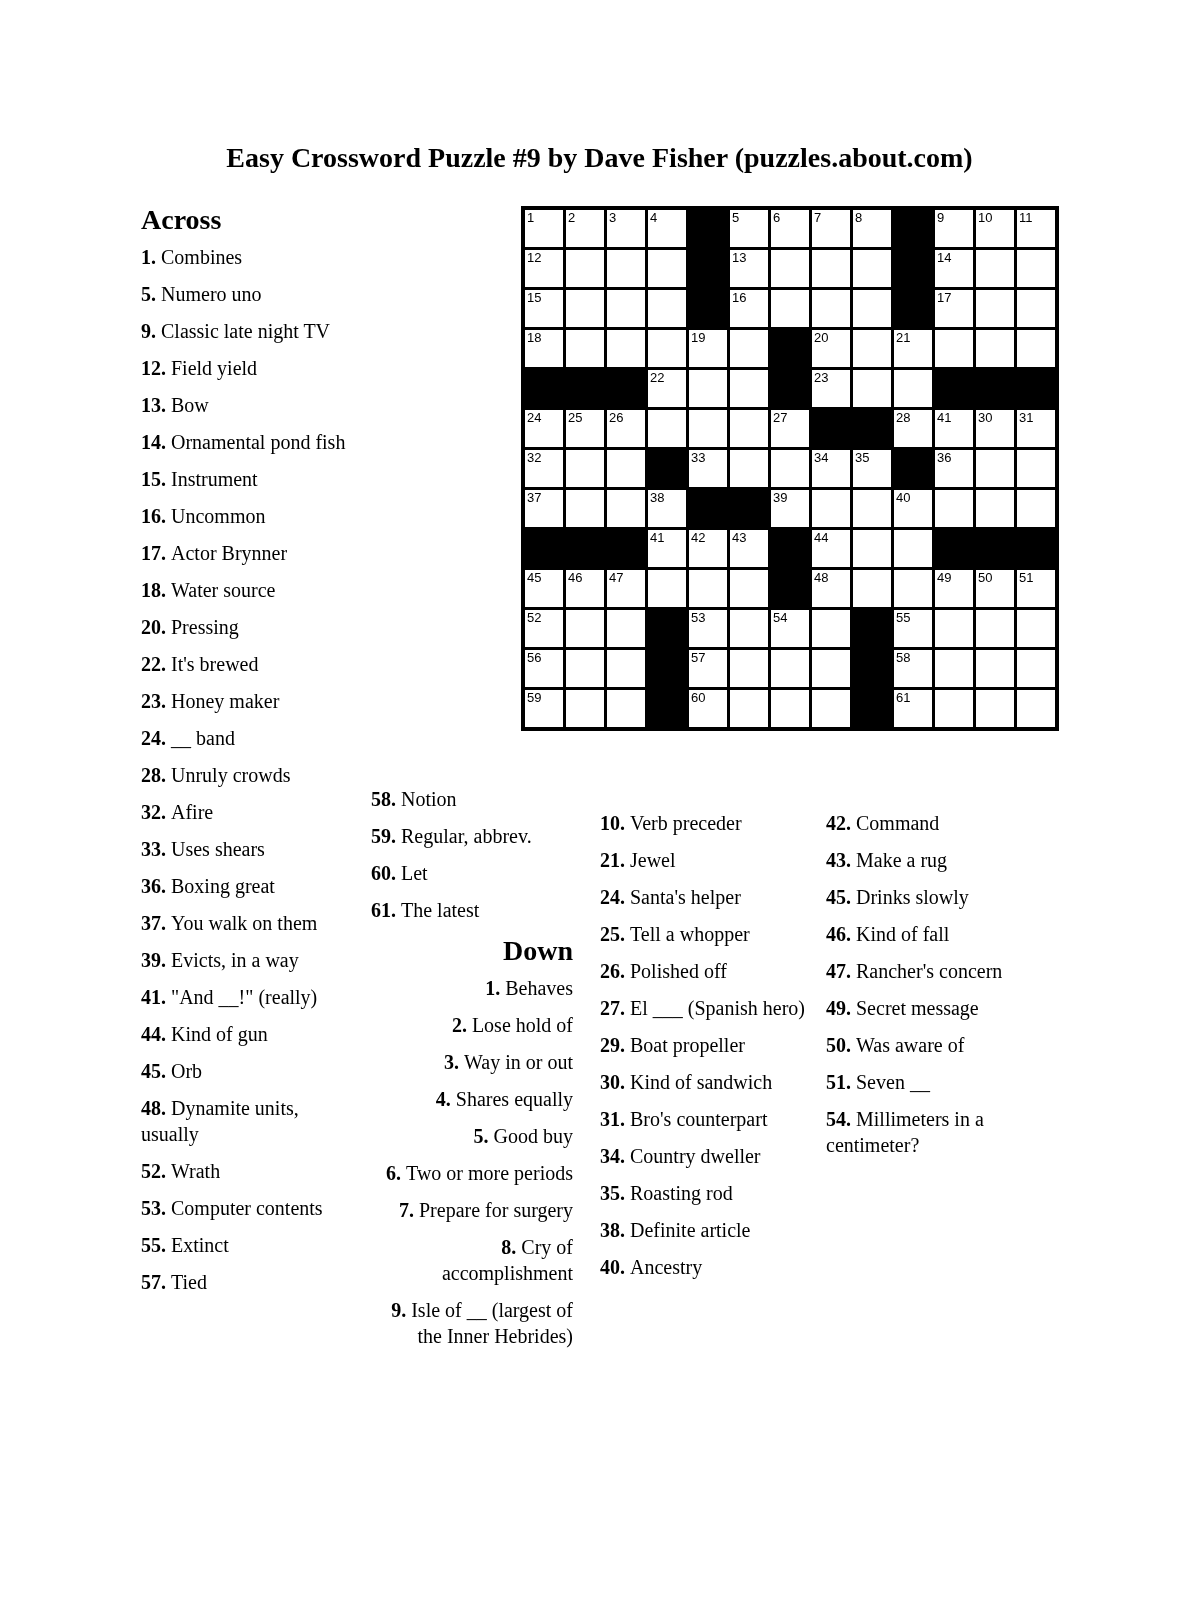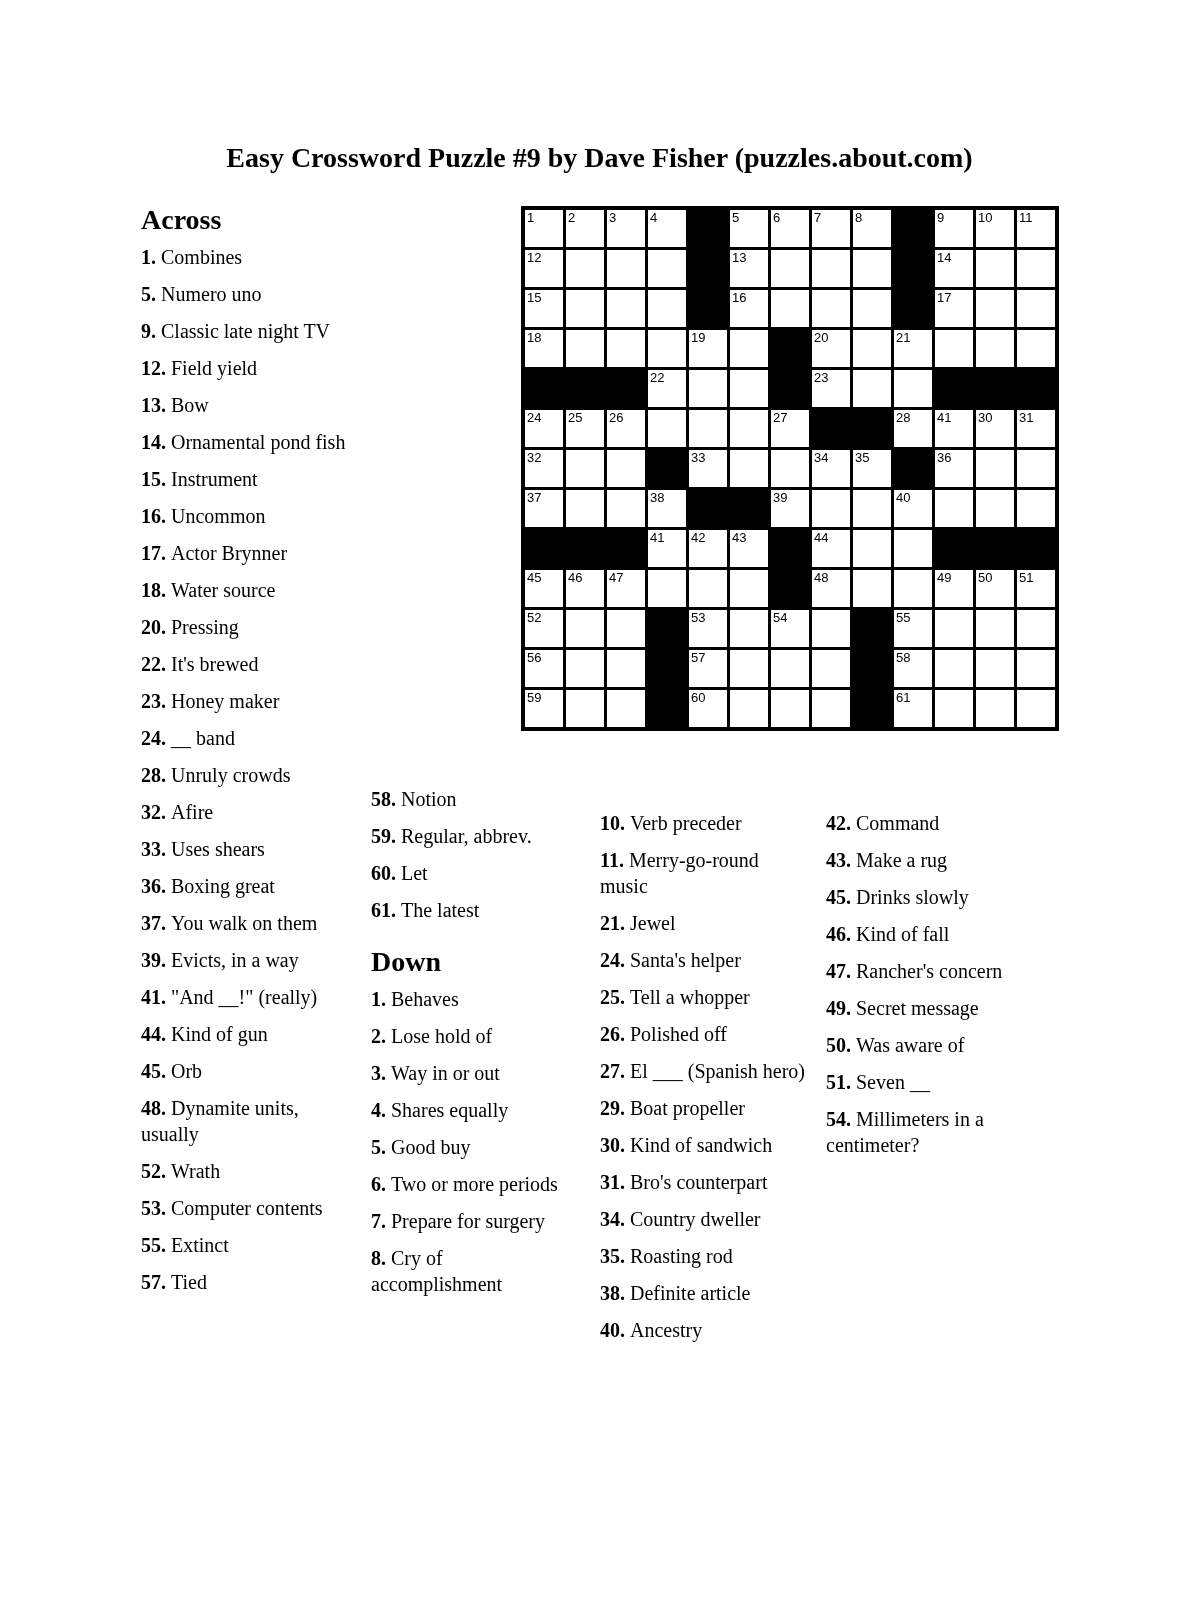--- a/index.html
+++ b/index.html
@@ -23,21 +23,21 @@
   .cellnum{
     position:absolute;top:0px;left:2px;
     font-family:"Liberation Sans",sans-serif;font-size:13px;line-height:15px;
   }
   
   .clue-col{position:absolute;}
   .col1{left:141px;top:207px;width:210px;}
   .col2{left:371px;top:786px;width:202px;}
   .col3{left:600px;top:810px;width:207px;}
   .col4{left:826px;top:810px;width:200px;}
-  .clue-section + .clue-section{margin-top:26px;}
+  .clue-section + .clue-section{margin-top:15px;text-align:right;}
   .clue-header{font-size:28px;line-height:26px;font-weight:bold;margin:0 0 11px 0;}
   .clue{font-size:20px;line-height:26px;margin:0 0 11px 0;}
   .clue b{font-weight:bold;}
 </style>
 </head>
 <body>
 
 <div class="page-title">Easy Crossword Puzzle #9 by Dave Fisher (puzzles.about.com)</div>
 
 <div class="xw-grid">
@@ -377,26 +377,26 @@
     <div class="clue-section">
       <div class="clue-header">Down</div>
       <p class="clue"><b>1. </b>Behaves</p>
       <p class="clue"><b>2. </b>Lose hold of</p>
       <p class="clue"><b>3. </b>Way in or out</p>
       <p class="clue"><b>4. </b>Shares equally</p>
       <p class="clue"><b>5. </b>Good buy</p>
       <p class="clue"><b>6. </b>Two or more periods</p>
       <p class="clue"><b>7. </b>Prepare for surgery</p>
       <p class="clue"><b>8. </b>Cry of accomplishment</p>
+      <p class="clue"><b>9. </b>Isle of __ (largest of the Inner Hebrides)</p>
     </div>
   </div>
 <div class="clue-col col3">
     <div class="clue-section">
       <p class="clue"><b>10. </b>Verb preceder</p>
-      <p class="clue"><b>11. </b>Merry-go-round music</p>
       <p class="clue"><b>21. </b>Jewel</p>
       <p class="clue"><b>24. </b>Santa's helper</p>
       <p class="clue"><b>25. </b>Tell a whopper</p>
       <p class="clue"><b>26. </b>Polished off</p>
       <p class="clue"><b>27. </b>El ___ (Spanish hero)</p>
       <p class="clue"><b>29. </b>Boat propeller</p>
       <p class="clue"><b>30. </b>Kind of sandwich</p>
       <p class="clue"><b>31. </b>Bro's counterpart</p>
       <p class="clue"><b>34. </b>Country dweller</p>
       <p class="clue"><b>35. </b>Roasting rod</p>

